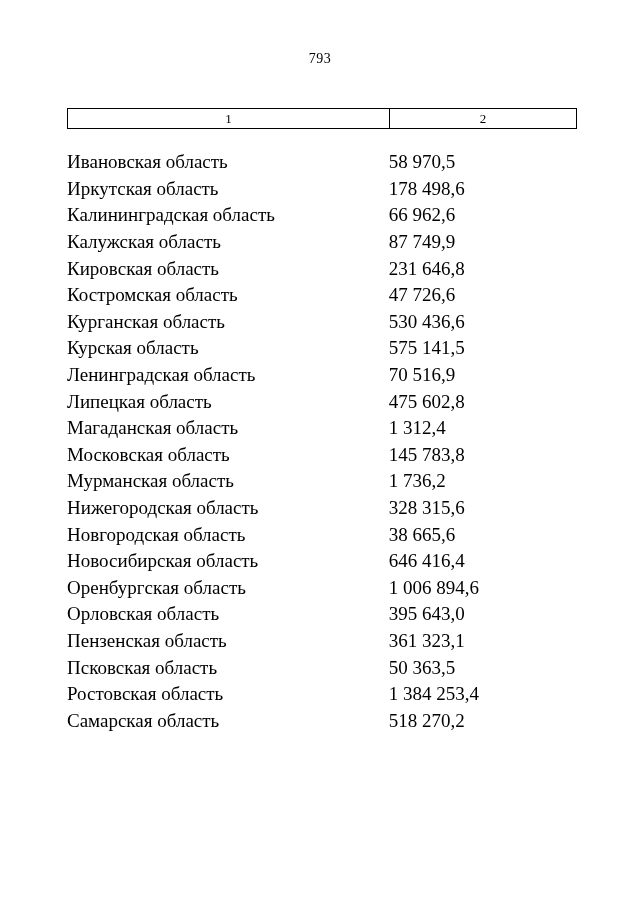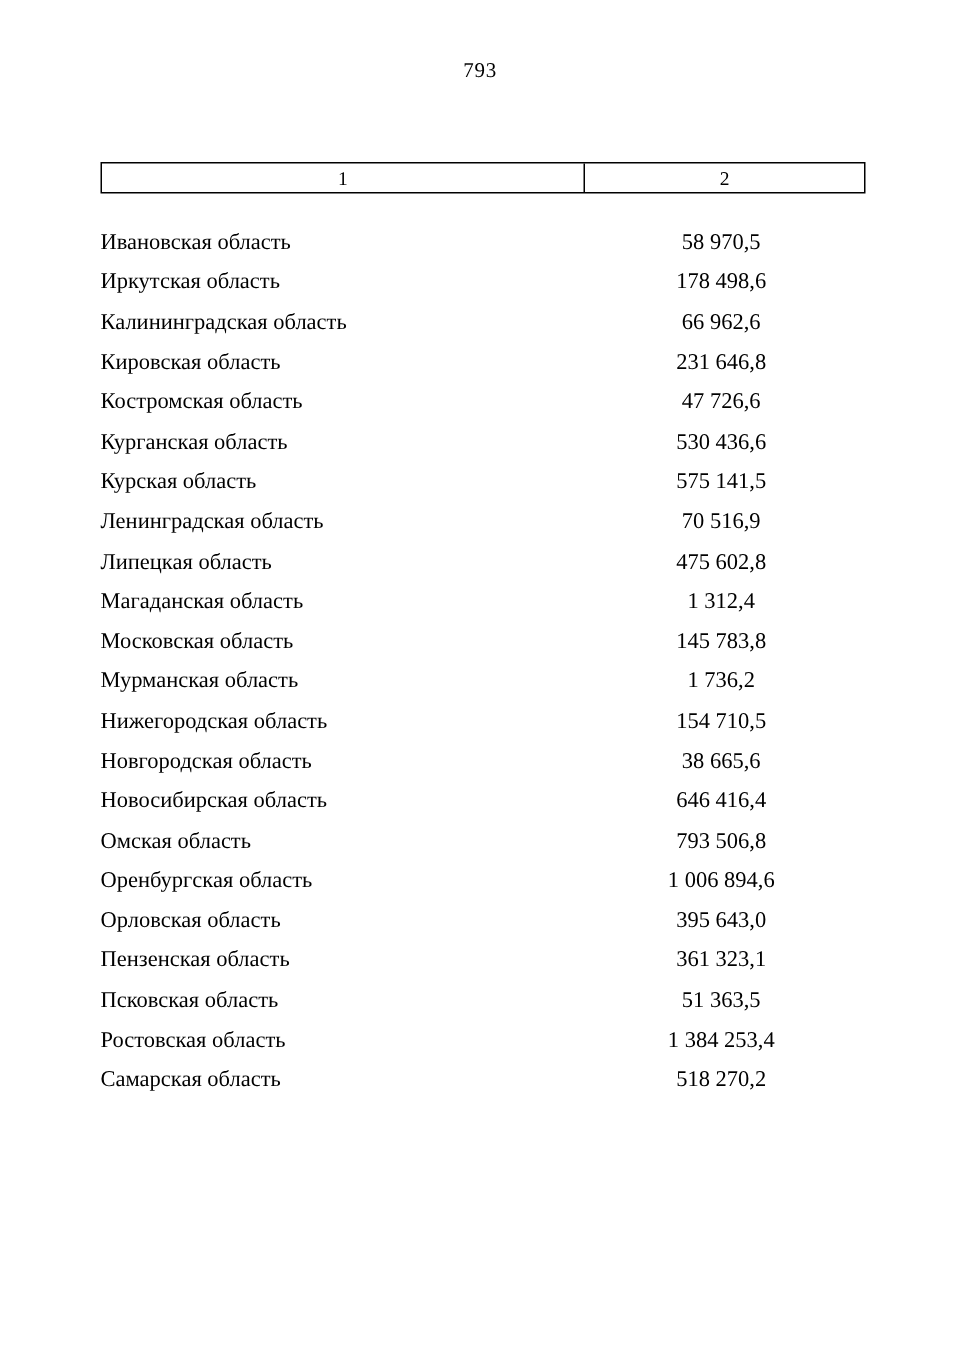--- a/index.html
+++ b/index.html
@@ -16,21 +16,21 @@
     overflow: hidden;
   }
   .page {
     width: 640px;
     height: 905px;
     position: relative;
     box-sizing: border-box;
   }
   .page-number {
     position: absolute;
-    top: 40px;
+    top: 51px;
     left: 0;
     width: 640px;
     text-align: center;
     font-size: 14px;
     letter-spacing: 0.5px;
   }
   .table-wrap {
     position: absolute;
     top: 108px;
     left: 67px;
@@ -57,34 +57,34 @@
   }
   .col-head-2 {
     width: 186px;
   }
   .data-table {
     margin-top: 20px;
     width: 510px;
     border-collapse: collapse;
   }
   .data-table td {
-    font-size: 15px;
+    font-size: 19px;
     padding: 0;
     height: 26.6px;
     vertical-align: middle;
     white-space: nowrap;
   }
   .cell-name {
     width: 324px;
     padding-left: 0px !important;
     text-align: left;
   }
   .cell-value {
     width: 186px;
-    text-align: center;
+    text-align: left;
     padding-right: 4px !important;
   }
 </style>
 </head>
 <body>
 
 <div class="page">
 
   <div class="page-number">793</div>
 
@@ -101,20 +101,24 @@
           <td class="cell-name">Ивановская область</td>
           <td class="cell-value">58 970,5</td>
         </tr>
         <tr>
           <td class="cell-name">Иркутская область</td>
           <td class="cell-value">178 498,6</td>
         </tr>
         <tr>
           <td class="cell-name">Калининградская область</td>
           <td class="cell-value">66 962,6</td>
+        </tr>
+        <tr>
+          <td class="cell-name">Калужская область</td>
+          <td class="cell-value">87 749,9</td>
         </tr>
         <tr>
           <td class="cell-name">Кировская область</td>
           <td class="cell-value">231 646,8</td>
         </tr>
         <tr>
           <td class="cell-name">Костромская область</td>
           <td class="cell-value">47 726,6</td>
         </tr>
         <tr>
@@ -140,49 +144,45 @@
         <tr>
           <td class="cell-name">Московская область</td>
           <td class="cell-value">145 783,8</td>
         </tr>
         <tr>
           <td class="cell-name">Мурманская область</td>
           <td class="cell-value">1 736,2</td>
         </tr>
         <tr>
           <td class="cell-name">Нижегородская область</td>
-          <td class="cell-value">154 710,5</td>
+          <td class="cell-value">328 315,6</td>
         </tr>
         <tr>
           <td class="cell-name">Новгородская область</td>
           <td class="cell-value">38 665,6</td>
         </tr>
         <tr>
           <td class="cell-name">Новосибирская область</td>
           <td class="cell-value">646 416,4</td>
-        </tr>
-        <tr>
-          <td class="cell-name">Омская область</td>
-          <td class="cell-value">793 506,8</td>
         </tr>
         <tr>
           <td class="cell-name">Оренбургская область</td>
           <td class="cell-value">1 006 894,6</td>
         </tr>
         <tr>
           <td class="cell-name">Орловская область</td>
           <td class="cell-value">395 643,0</td>
         </tr>
         <tr>
           <td class="cell-name">Пензенская область</td>
           <td class="cell-value">361 323,1</td>
         </tr>
         <tr>
           <td class="cell-name">Псковская область</td>
-          <td class="cell-value">51 363,5</td>
+          <td class="cell-value">50 363,5</td>
         </tr>
         <tr>
           <td class="cell-name">Ростовская область</td>
           <td class="cell-value">1 384 253,4</td>
         </tr>
         <tr>
           <td class="cell-name">Самарская область</td>
           <td class="cell-value">518 270,2</td>
         </tr>
       </tbody>

